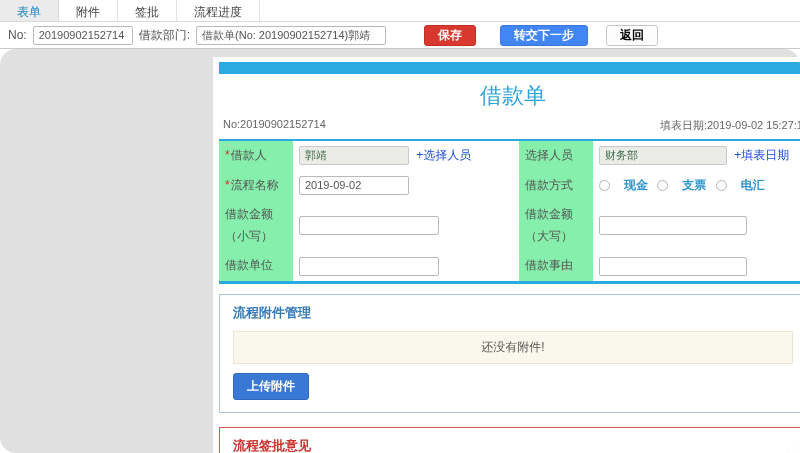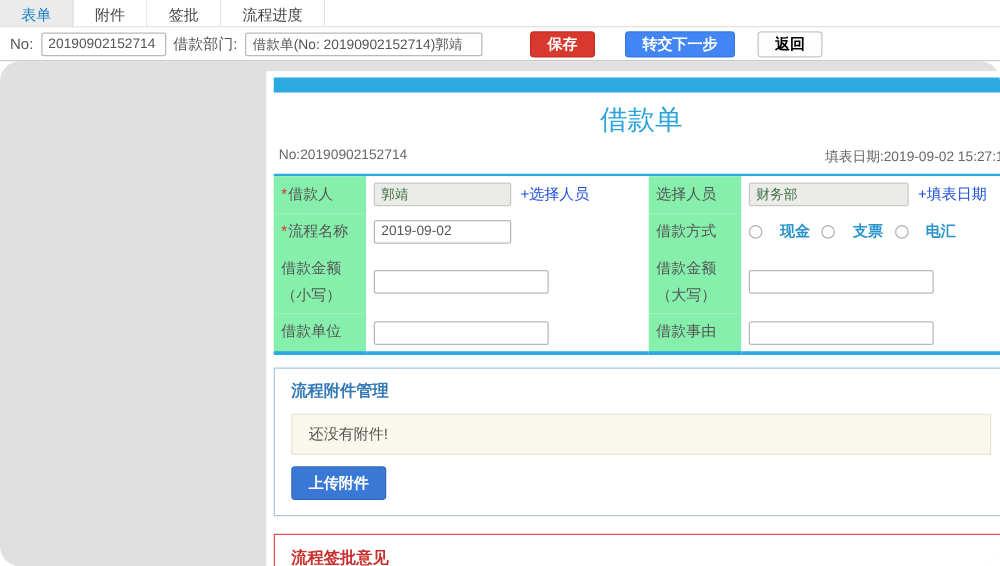--- a/index.html
+++ b/index.html
@@ -40,21 +40,21 @@
   .txt-ro { background:#ebebe7; border:1px solid #c9c9c9; color:#3c6e47; }
   .w110 { width:110px; } .w128 { width:128px; } .w140 { width:140px; } .w148 { width:148px; }
   .lnk { color:#1d4ed8; text-decoration:none; margin-left:4px; white-space:nowrap; cursor:pointer; }
   .radio-opt { display:inline-flex; align-items:center; margin-right:6px; cursor:pointer;gap:12px; }
   .radio { display:inline-block; width:11px; height:11px; border-radius:50%; border:1px solid #b5b5b5; background:#fdfdfd; margin-right:2px; }
   .ropt { color:#2a94cc; font-weight:bold; }
 
   
   .attach-section { margin-top:10px; border:1px solid #a9c7e0; background:#fff; padding:9px 13px 12px 13px; }
   .attach-heading { color:#337ab7; font-weight:bold; font-size:13px; }
-  .attach-alert { margin-top:9px; background:#faf8ec; border:1px solid #eae6d4; padding:7px 13px; color:#555; }
+  .attach-alert { margin-top:9px; background:#faf8ec; border:1px solid #eae6d4; padding:7px 13px; color:#555;text-align:center; }
   .btn-upload { margin-top:9px; background:#3a78d6; border:1px solid #3368bd; color:#fff; font-weight:bold; font-size:12px; padding:4px 13px; border-radius:3px; cursor:pointer; font-family:"Liberation Sans", sans-serif; }
 
   
   .approve-section { margin-top:14px; border:1px solid #d9534f; background:#fff; padding:9px 13px 13px 13px; min-height:120px; }
   .approve-heading { color:#c9302c; font-weight:bold; font-size:13px; }
 </style>
 </head>
 <body>
 
 <div class="screen">

